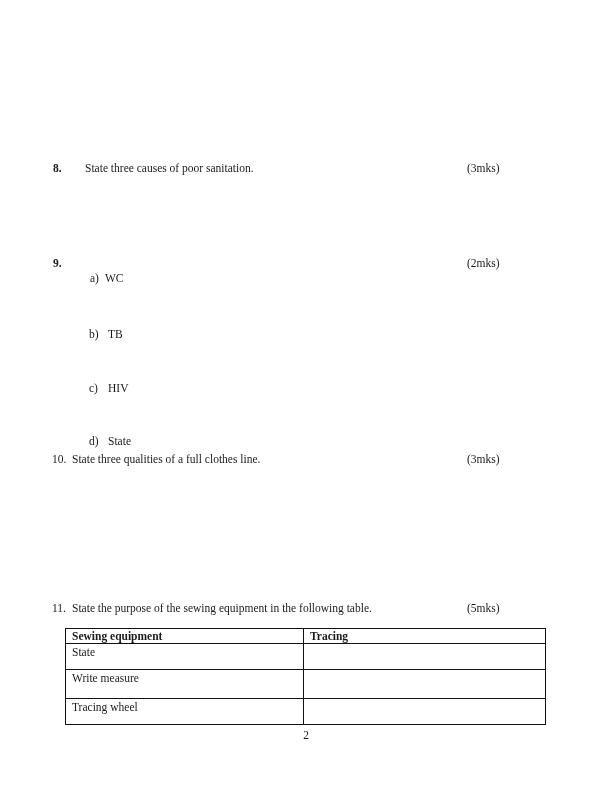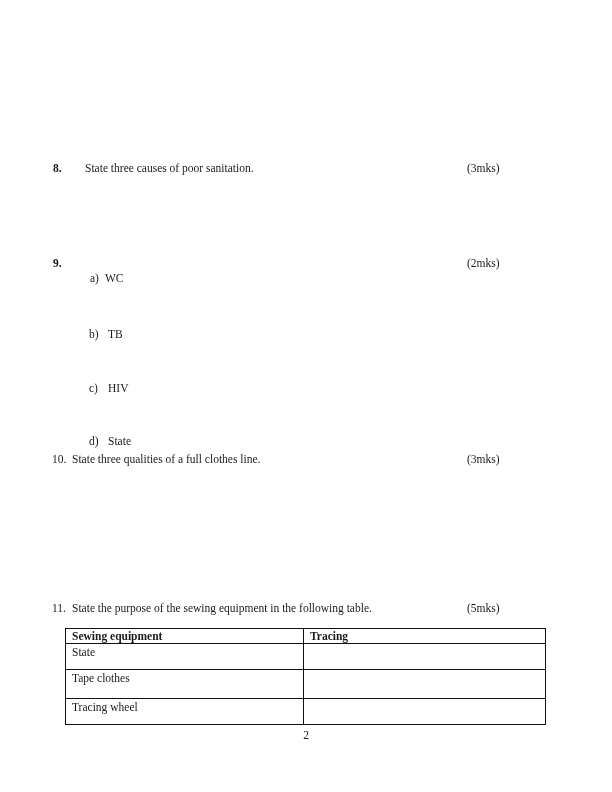--- a/index.html
+++ b/index.html
@@ -118,21 +118,21 @@
     <tbody>
         <tr class="hrow">
       <th>Sewing equipment</th>
       <th>Tracing</th>
     </tr>
     <tr class="row-0">
       <td>State</td>
       <td></td>
     </tr>
     <tr class="row-1">
-      <td>Tape clothes</td>
+      <td>Write measure</td>
       <td></td>
     </tr>
     <tr class="row-2">
       <td>Tracing wheel</td>
       <td></td>
     </tr>
   </tbody>
     </table>
 
   <div class="pagenum-row">

